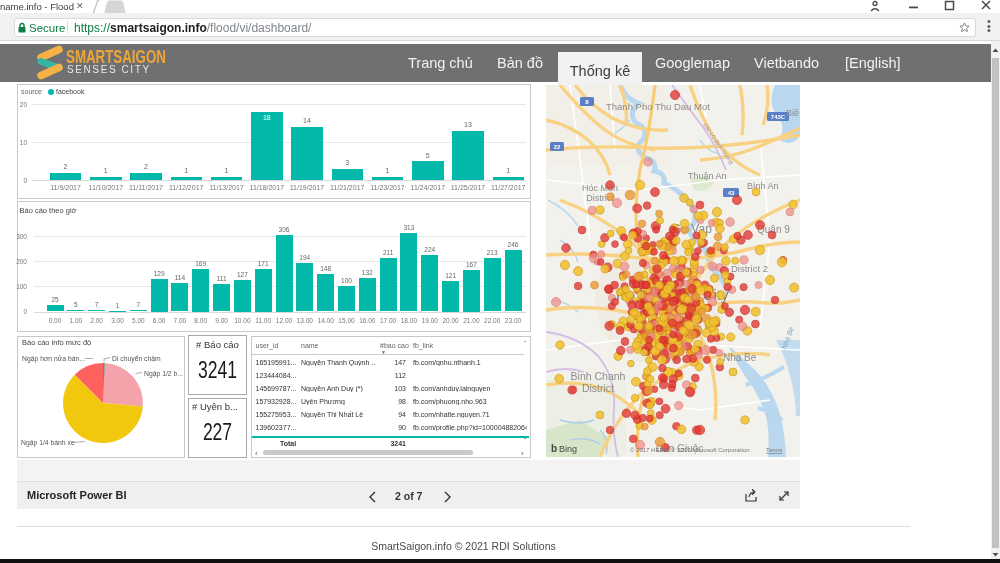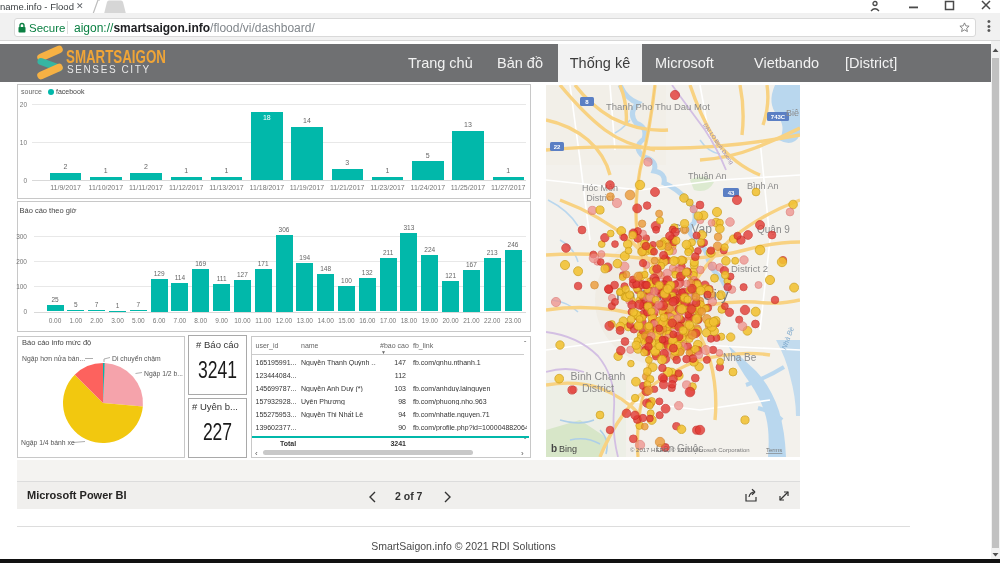--- a/index.html
+++ b/index.html
@@ -35,42 +35,42 @@
 </svg>
 
 <div class="abs" style="left:0;top:13px;width:1000px;height:28px;background:#f1f1f1;border-bottom:1px solid #d7d7d7"></div>
 <div class="abs" style="left:14px;top:18px;width:962px;height:19px;background:#fff;border:1px solid #d9d9d9;border-radius:3px"></div>
 <svg class="abs" style="left:15.5px;top:22px" width="12" height="12" viewBox="0 0 12 12">
 <rect x="2.5" y="5" width="7" height="5.5" rx="0.8" fill="#0b8043"></rect>
 <path d="M4,5 V3.5 Q4,1.5 6,1.5 Q8,1.5 8,3.5 V5" fill="none" stroke="#0b8043" stroke-width="1.4"></path>
 </svg>
 <div class="abs" style="left:29px;top:21.5px;font-size:11.5px;color:#0b8043">Secure</div>
 <div class="abs" style="left:67px;top:21px;width:1px;height:13px;background:#ddd"></div>
-<div class="abs" style="left:74px;top:21px;font-size:12px;color:#202124;white-space:nowrap"><span style="color:#0b8043">aigon://</span><b style="font-weight:bold">smartsaigon.info</b><span style="color:#80868b">/flood/vi/dashboard/</span></div>
+<div class="abs" style="left:74px;top:21px;font-size:12px;color:#202124;white-space:nowrap"><span style="color:#0b8043">https://</span><b style="font-weight:bold">smartsaigon.info</b><span style="color:#80868b">/flood/vi/dashboard/</span></div>
 <svg class="abs" style="left:958px;top:21px" width="13" height="13" viewBox="0 0 24 24">
 <path d="M12 3.5 L14.5 9 L20.5 9.5 L16 13.5 L17.4 19.5 L12 16.3 L6.6 19.5 L8 13.5 L3.5 9.5 L9.5 9 Z" fill="none" stroke="#757575" stroke-width="1.6"></path>
 </svg>
 <div class="abs" style="left:987px;top:19px;font-size:11px;color:#555;letter-spacing:0;line-height:4.5px">•<br>•<br>•</div>
 
 <div class="abs" style="left:0;top:44px;width:991px;height:38px;background:#6f7072"></div>
 <svg class="abs" style="left:36px;top:44px" width="28" height="37" viewBox="0 0 28 37">
 <g stroke-linecap="round">
 <path d="M5,13.5 L23,5.5" stroke="#f6b144" stroke-width="7.5"></path>
 <path d="M5,17.5 L23,24" stroke="#35b5a2" stroke-width="7"></path>
 <path d="M5,31.5 L23,23.5" stroke="#f6b144" stroke-width="7.5"></path>
 </g>
 </svg>
 <div class="abs" style="left:66px;top:47px;width:200px;height:19px;font-weight:bold;font-size:18px;color:#f0a537;transform:scaleX(0.74);transform-origin:0 0;letter-spacing:0px;white-space:nowrap">SMARTSAIGON</div>
 <div class="abs" style="left:67px;top:64px;font-weight:normal;font-size:10px;color:#e8e8e8;letter-spacing:1.6px">SENSES CITY</div>
 <div class="navitem" style="left:408px;top:44px;height:38px">Trang chủ</div>
 <div class="navitem" style="left:497px;top:44px;height:38px">Bản đồ</div>
-<div class="abs" style="left:558px;top:44px;width:84px;height:38px;background:#f2f2f2;color:#3c3c3c;font-size:14.5px;display:flex;align-items:center;justify-content:center">Thống kê</div>
-<div class="navitem" style="left:655px;top:44px;height:38px">Microsoft</div>
+<div class="abs" style="left:558px;top:52px;width:84px;height:38px;background:#f2f2f2;color:#3c3c3c;font-size:14.5px;display:flex;align-items:center;justify-content:center">Thống kê</div>
+<div class="navitem" style="left:655px;top:44px;height:38px">Googlemap</div>
 <div class="navitem" style="left:754px;top:44px;height:38px">Vietbando</div>
-<div class="navitem" style="left:845px;top:44px;height:38px">[District]</div>
+<div class="navitem" style="left:845px;top:44px;height:38px">[English]</div>
 
 <div class="box" style="left:17px;top:84px;width:514px;height:115px"></div>
 <div class="abs" style="left:21px;top:87.5px;font-size:7px;color:#666">source</div>
 <div class="abs" style="left:48px;top:88.5px;width:6px;height:6px;border-radius:3px;background:#01B8AA"></div>
 <div class="abs" style="left:56px;top:87.5px;font-size:7px;color:#444">facebook</div>
 <div class="grid" style="left:32px;top:104px;width:494px"></div>
 <div class="grid" style="left:32px;top:142.2px;width:494px"></div>
 <div class="abs" style="left:32px;top:180.4px;width:494px;height:1px;background:#d9d9d9"></div>
 <div class="ylab" style="left:9px;top:100.5px">20</div>
 <div class="ylab" style="left:9px;top:138.7px">10</div>

